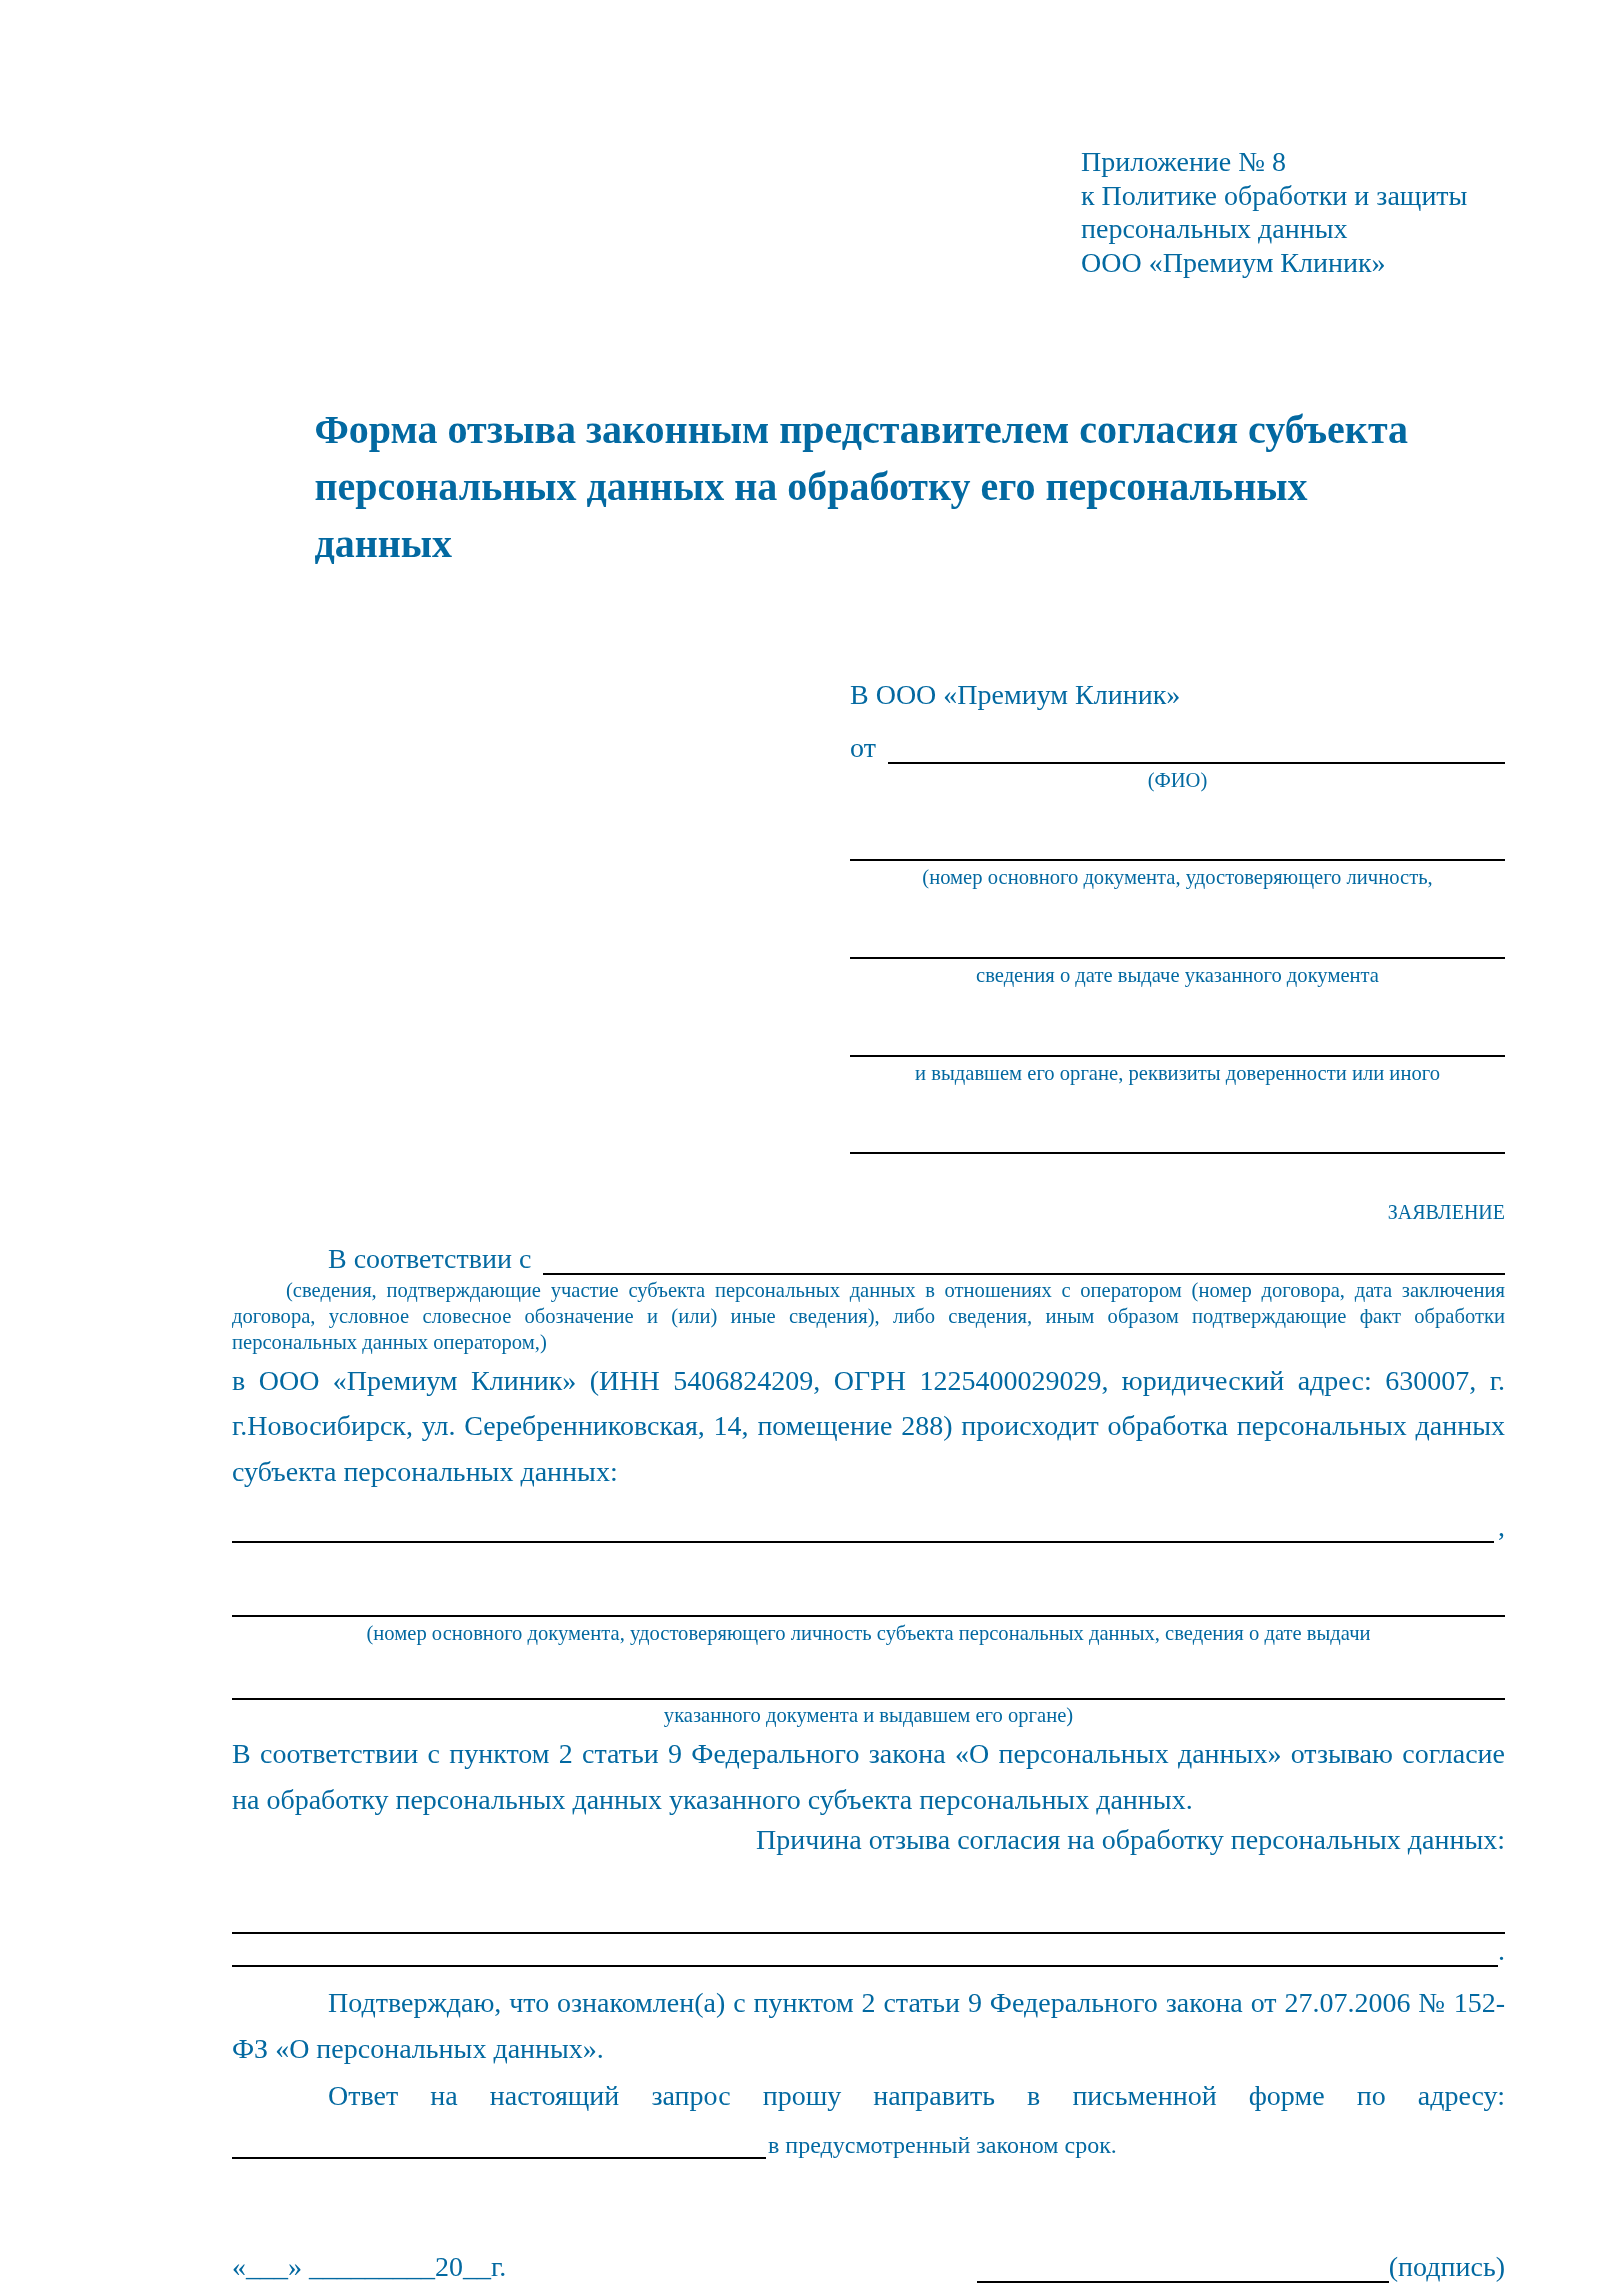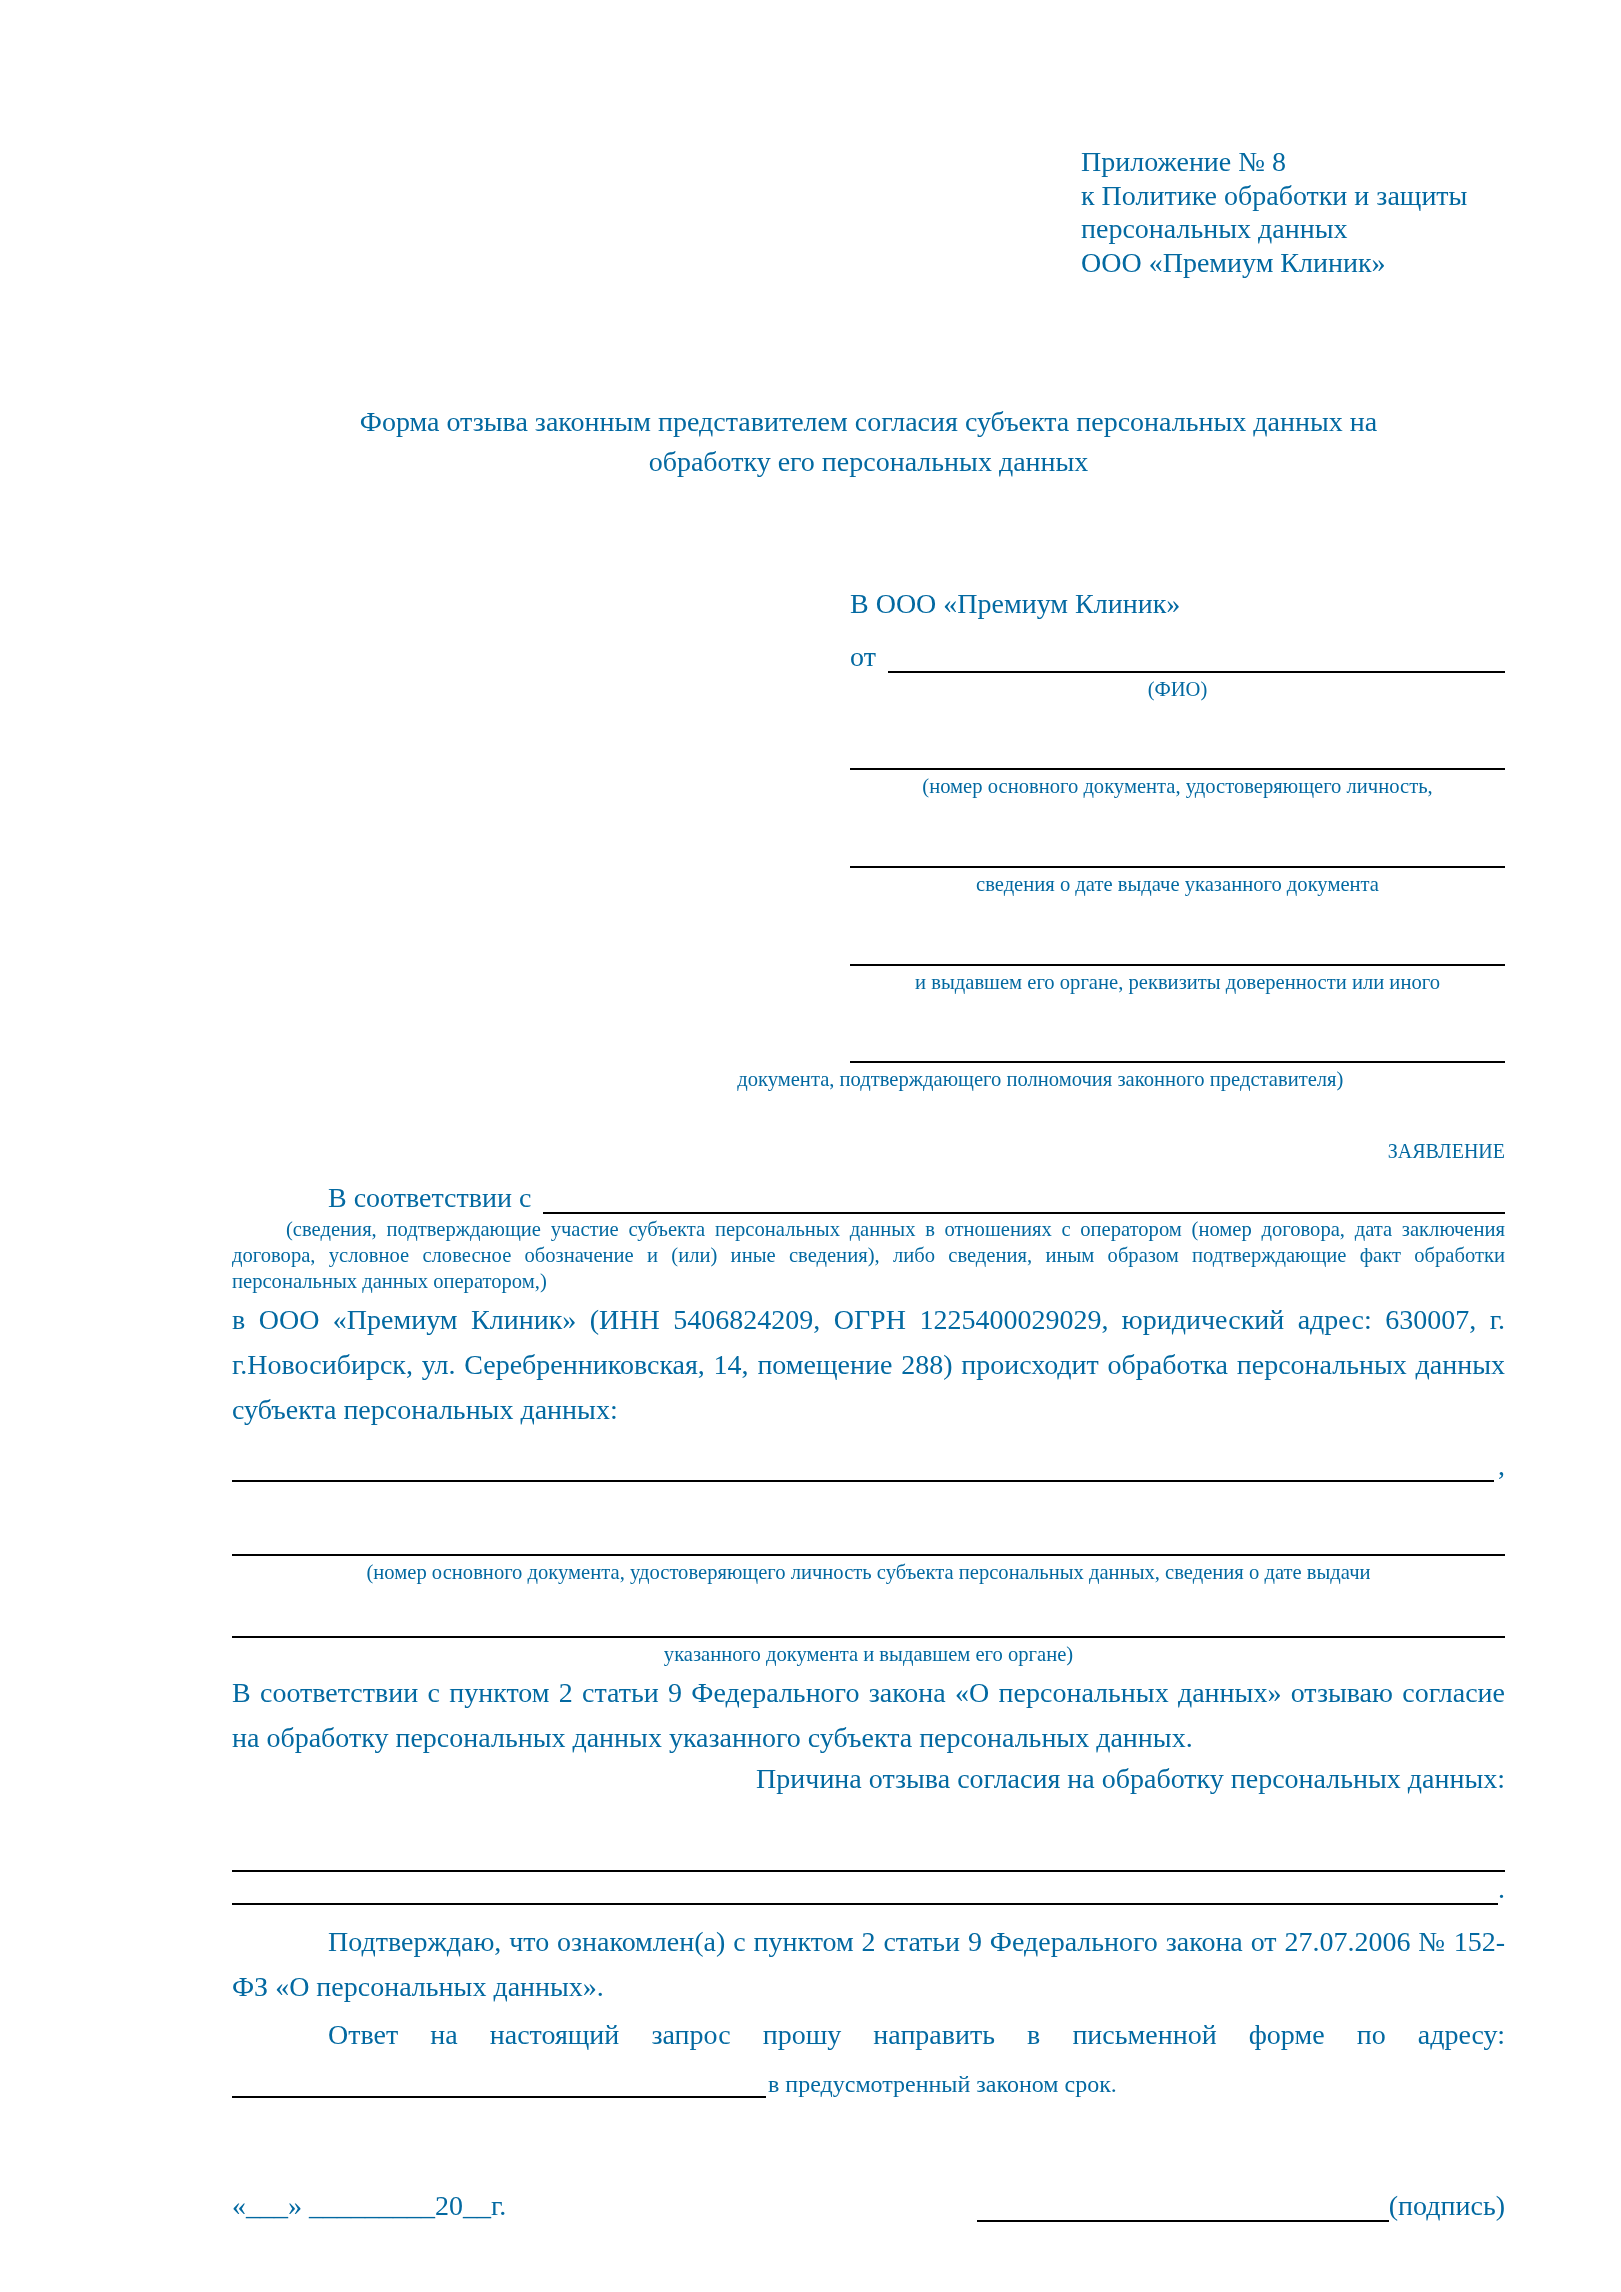--- a/index.html
+++ b/index.html
@@ -11,21 +11,21 @@
     color:#0369a1;
     font-family:"Liberation Serif", serif;
     box-sizing:border-box;
     padding:145px 116px 0 232px;
     overflow:hidden;
   }
   
   .appendix{margin-left:849px;font-size:28px;line-height:1.2;}
   
   .doc-title{
-    font-size:28px;font-weight:normal;text-align:center;
+    font-size:40px;font-weight:bold;text-align:left;
     line-height:1.42;margin:123px auto 0;max-width:1108px;
   }
   
   .addressee{margin-left:618px;margin-top:106px;font-size:28px;}
   .row{display:flex;align-items:flex-end;}
   .fill{flex:1 1 auto;border-bottom:2.9px solid #000;}
   .fill-fixed{border-bottom:2.9px solid #000;}
   .from-row{height:47px;margin-top:5.9px;text-align:center;}
   .from-row .fill{margin-left:11.8px;}
   .line-row{border-bottom:2.9px solid #000;height:37px;margin-top:29px;}
@@ -80,21 +80,20 @@
     <div class="line-row"></div>
     <div class="cap">(номер основного документа, удостоверяющего личность,</div>
 
     <div class="line-row"></div>
     <div class="cap">сведения о дате выдаче указанного документа</div>
 
     <div class="line-row"></div>
     <div class="cap">и выдавшем его органе, реквизиты доверенности или иного</div>
 
     <div class="line-row"></div>
-    <div class="cap cap-noclip">документа, подтверждающего полномочия законного представителя)</div>
   </div>
 
   <div class="stmt-heading">ЗАЯВЛЕНИЕ</div>
 
   <div class="row accordance-row">
     <span class="prefix">В соответствии с</span>
     <span class="fill"></span>
   </div>
   <p class="small-par">(сведения, подтверждающие участие субъекта персональных данных в отношениях с оператором (номер договора, дата заключения договора, условное словесное обозначение и (или) иные сведения), либо сведения, иным образом подтверждающие факт обработки персональных данных оператором,)</p>
 

